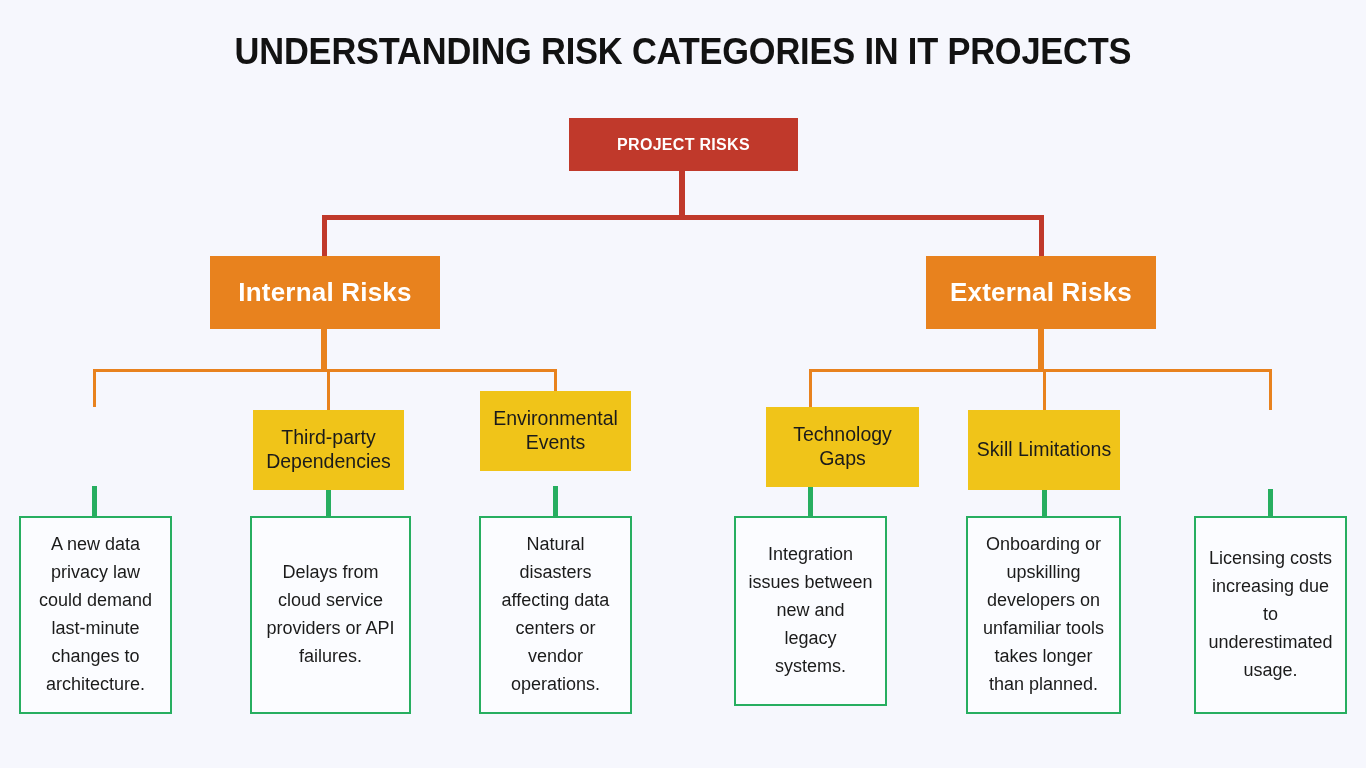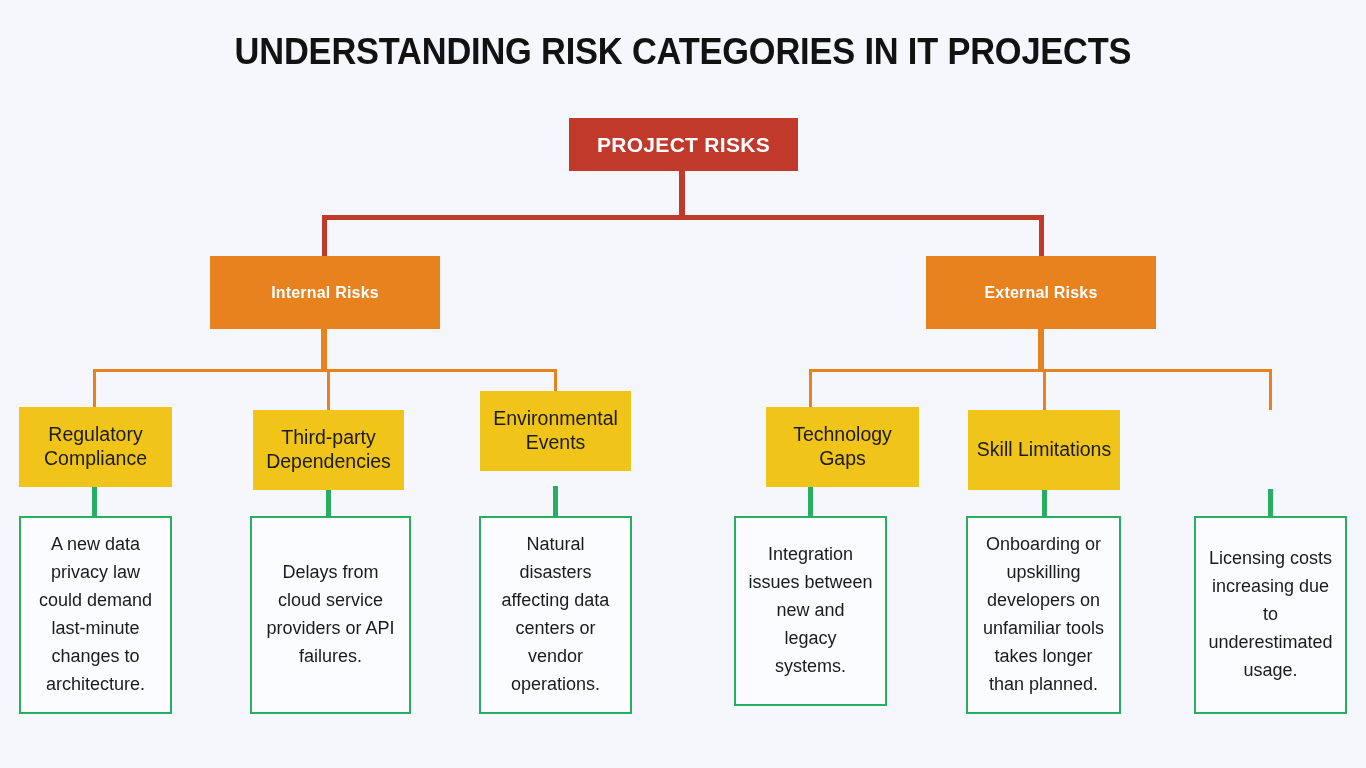--- a/index.html
+++ b/index.html
@@ -43,29 +43,29 @@
     display: flex;
     align-items: center;
     justify-content: center;
     text-align: center;
     line-height: 1.22;
   }
 
   .node-root {
     background: #c0392b;
     color: #ffffff;
-    font-size: 21px;
+    font-size: 16px;
     font-weight: bold;
     letter-spacing: 0.3px;
   }
 
   .node-branch {
     background: #e8821e;
     color: #ffffff;
-    font-size: 16px;
+    font-size: 26px;
     font-weight: bold;
     letter-spacing: 0.2px;
   }
 
   .node-cat {
     background: #f0c419;
     color: #1b1b1b;
     font-size: 19.5px;
     font-weight: normal;
     padding: 0 6px;
@@ -125,23 +125,20 @@
   </div>
 
   <div class="node node-branch" style="left:210px; top:256px; width:230px; height:73px;">
     <span>Internal Risks</span>
   </div>
 
   <div class="node node-branch" style="left:926px; top:256px; width:230px; height:73px;">
     <span>External Risks</span>
   </div>
 
-  <div class="node node-cat" style="left:19px; top:407px; width:153px; height:80px;">
-    <span>Regulatory Compliance</span>
-  </div>
 
   <div class="node node-cat" style="left:253px; top:410px; width:151px; height:80px;">
     <span>Third-party Dependencies</span>
   </div>
 
   <div class="node node-cat" style="left:480px; top:391px; width:151px; height:80px;">
     <span>Environmental Events</span>
   </div>
 
   <div class="node node-cat" style="left:734px; top:407px; width:153px; height:80px;margin-left:32px;">

